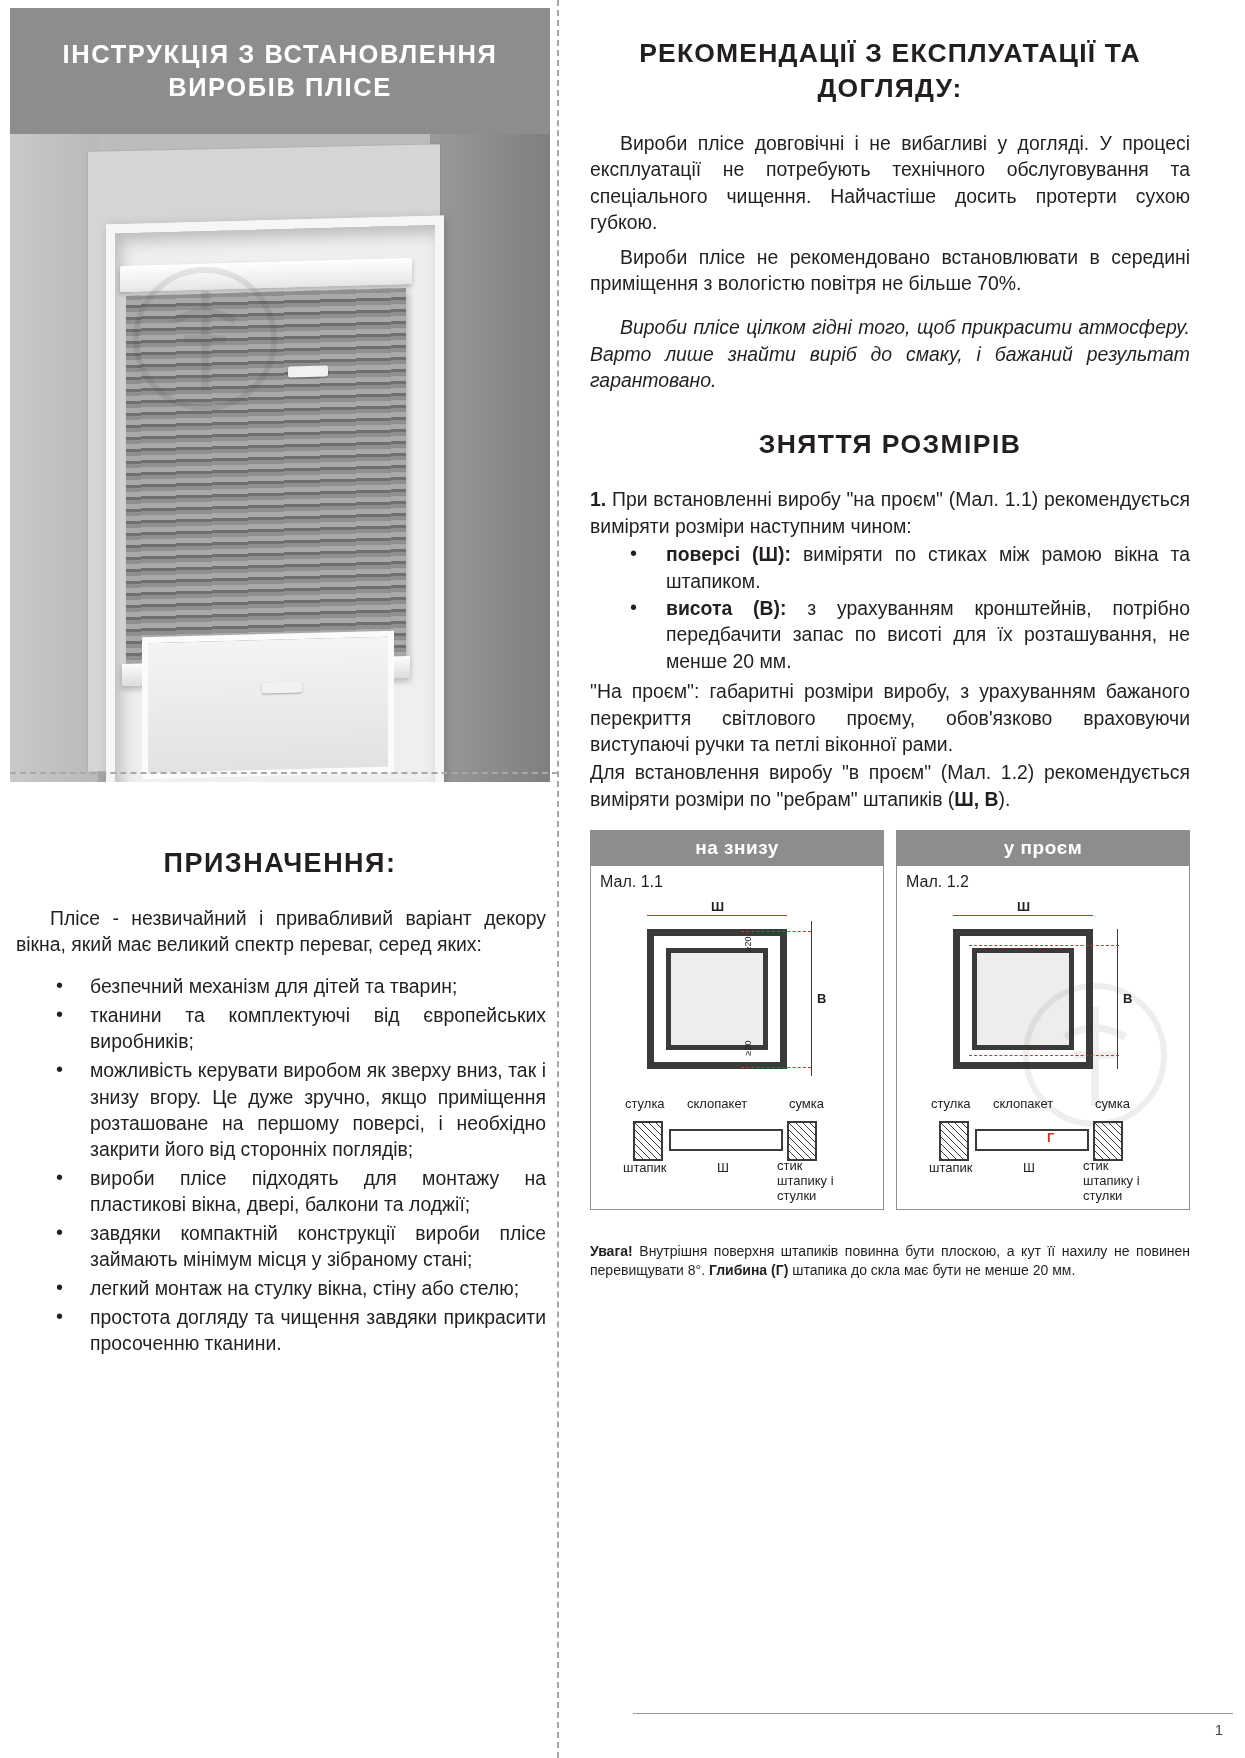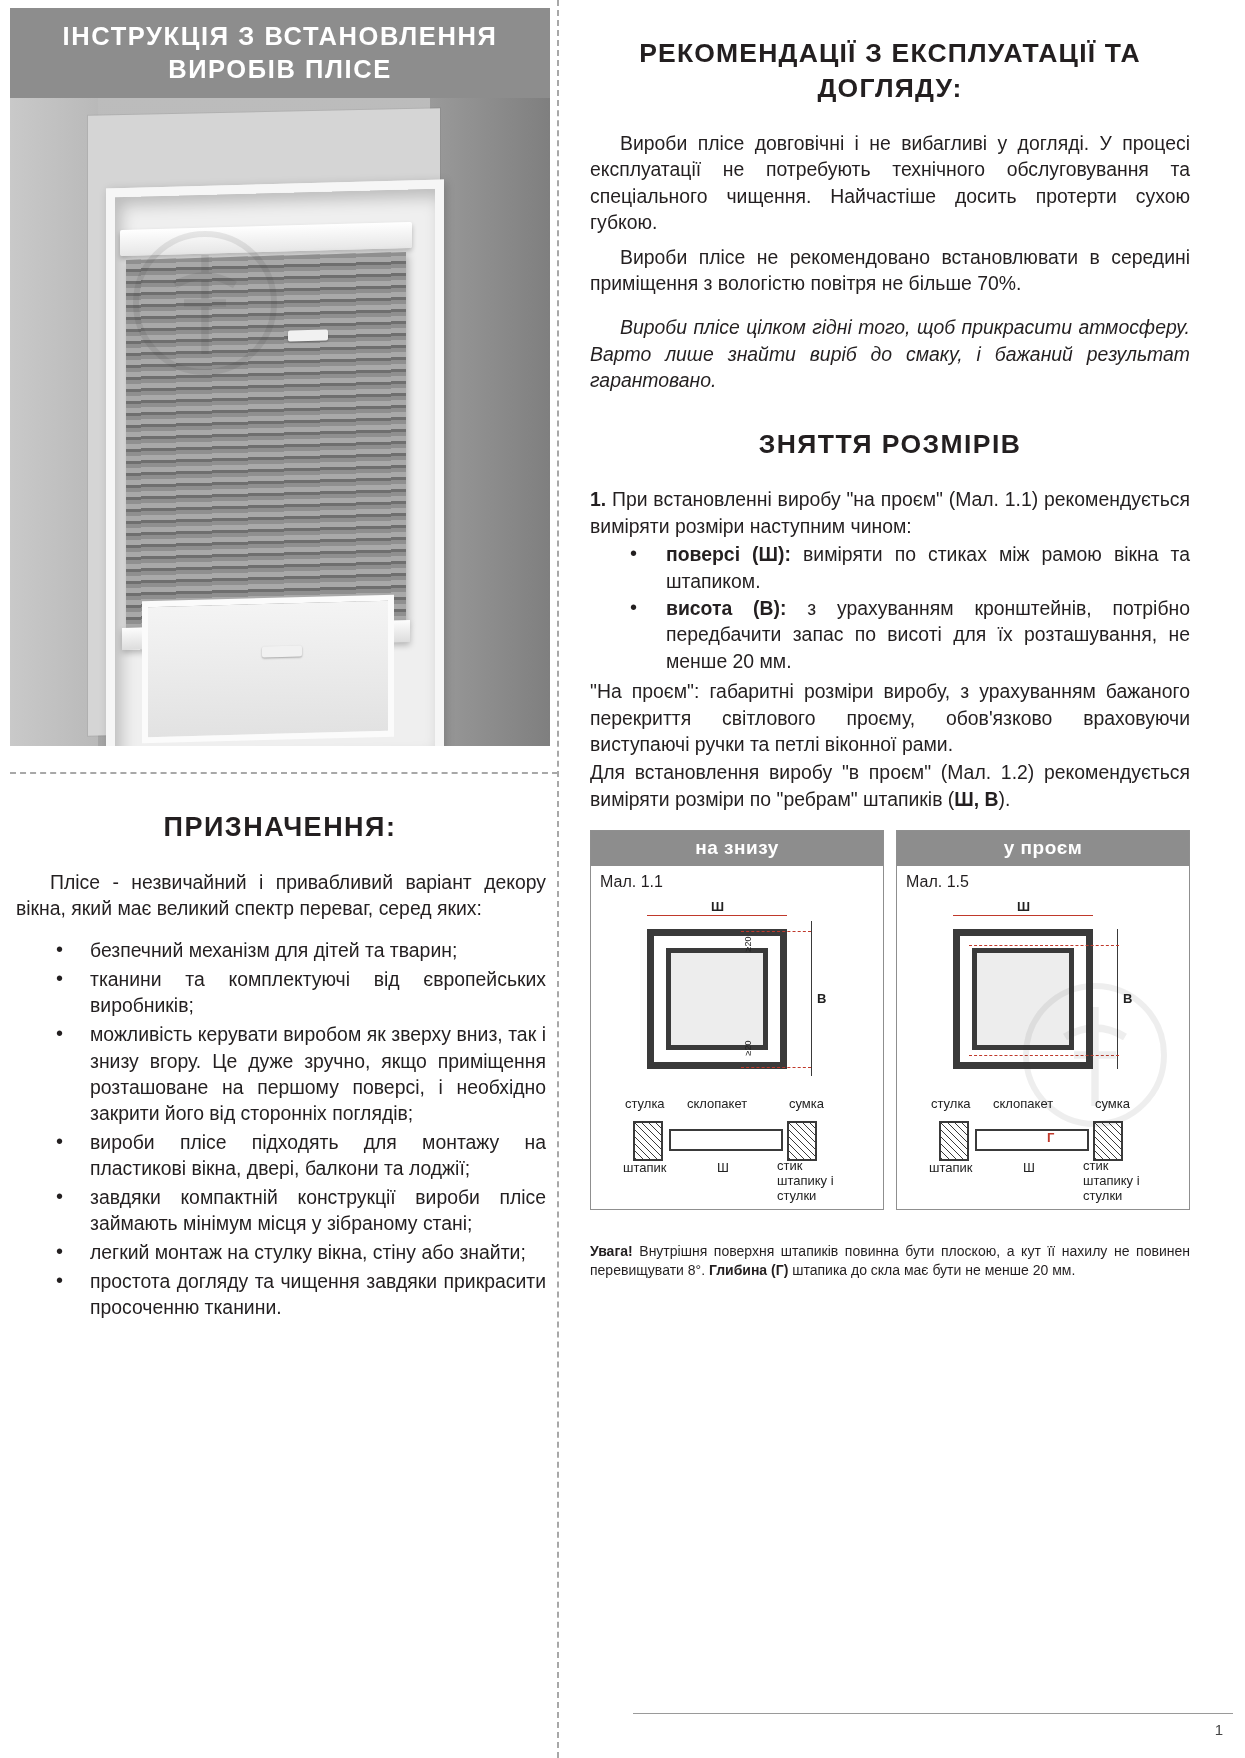--- a/index.html
+++ b/index.html
@@ -24,21 +24,21 @@
   
   .left-col {
     position: absolute;
     left: 10px;
     top: 8px;
     width: 540px;
     height: 1742px;
   }
   .title-bar {
     width: 540px;
-    height: 90px;
+    height: 126px;
     background: #8d8d8d;
     display: flex;
     align-items: center;
     justify-content: center;
     text-align: center;
   }
   .title-bar .t {
     color: #ffffff;
     font-size: 25.5px;
     font-weight: bold;
@@ -370,21 +370,21 @@
     <div class="sec-title">Призначення:</div>
 
     <div class="para">Пліcе - незвичайний і привабливий варіант декору вікна, який має великий спектр переваг, серед яких:</div>
 
     <ul class="bullets">
       <li>безпечний механізм для дітей та тварин;</li>
       <li>тканини та комплектуючі від європейських виробників;</li>
       <li>можливість керувати виробом як зверху вниз, так і знизу вгору. Це дуже зручно, якщо приміщення розташоване на першому поверсі, і необхідно закрити його від сторонніх поглядів;</li>
       <li>вироби пліcе підходять для монтажу на пластикові вікна, двері, балкони та лоджії;</li>
       <li>завдяки компактній конструкції вироби пліcе займають мінімум місця у зібраному стані;</li>
-      <li>легкий монтаж на стулку вікна, стіну або знайти;</li>
+      <li>легкий монтаж на стулку вікна, стіну або стелю;</li>
       <li>простота догляду та чищення завдяки прикрасити просоченню тканини.</li>
     </ul>
   </div>
 
   <div class="hdivider"></div>
   <div class="vdivider"></div>
 
   <div class="right-col">
 
     <div class="r-title">Рекомендації з експлуатації та догляду:</div>
@@ -442,21 +442,21 @@
             <div class="small-txt" style="left:180px; top:-14px;">сумка</div>
             <div class="small-txt" style="left:14px; top:50px;">штапик</div>
             <div class="small-txt" style="left:108px; top:50px;">Ш</div>
             <div class="small-txt" style="left:168px; top:48px; width:58px;">стик штапику і стулки</div>
           </div>
         </div>
       </div>
 
       <div class="dia">
         <div class="dia-head">у проєм</div>
-        <div class="dia-cap">Мал. 1.5</div>
+        <div class="dia-cap">Мал. 1.2</div>
         <div class="dia-body">
           <div class="win-outer">
             <div class="win-inner"></div>
           </div>
           <div class="dimline" style="left:56px; top:24px; width:140px;"></div>
           <div class="lbl bold" style="left:120px; top:8px;">Ш</div>
           <div class="vdim" style="left:220px; top:38px; height:140px;"></div>
           <div class="lbl bold" style="left:226px; top:100px;">В</div>
           <div class="dimline red" style="left:72px; top:54px; width:150px;"></div>
           <div class="dimline red" style="left:72px; top:164px; width:150px;"></div>

